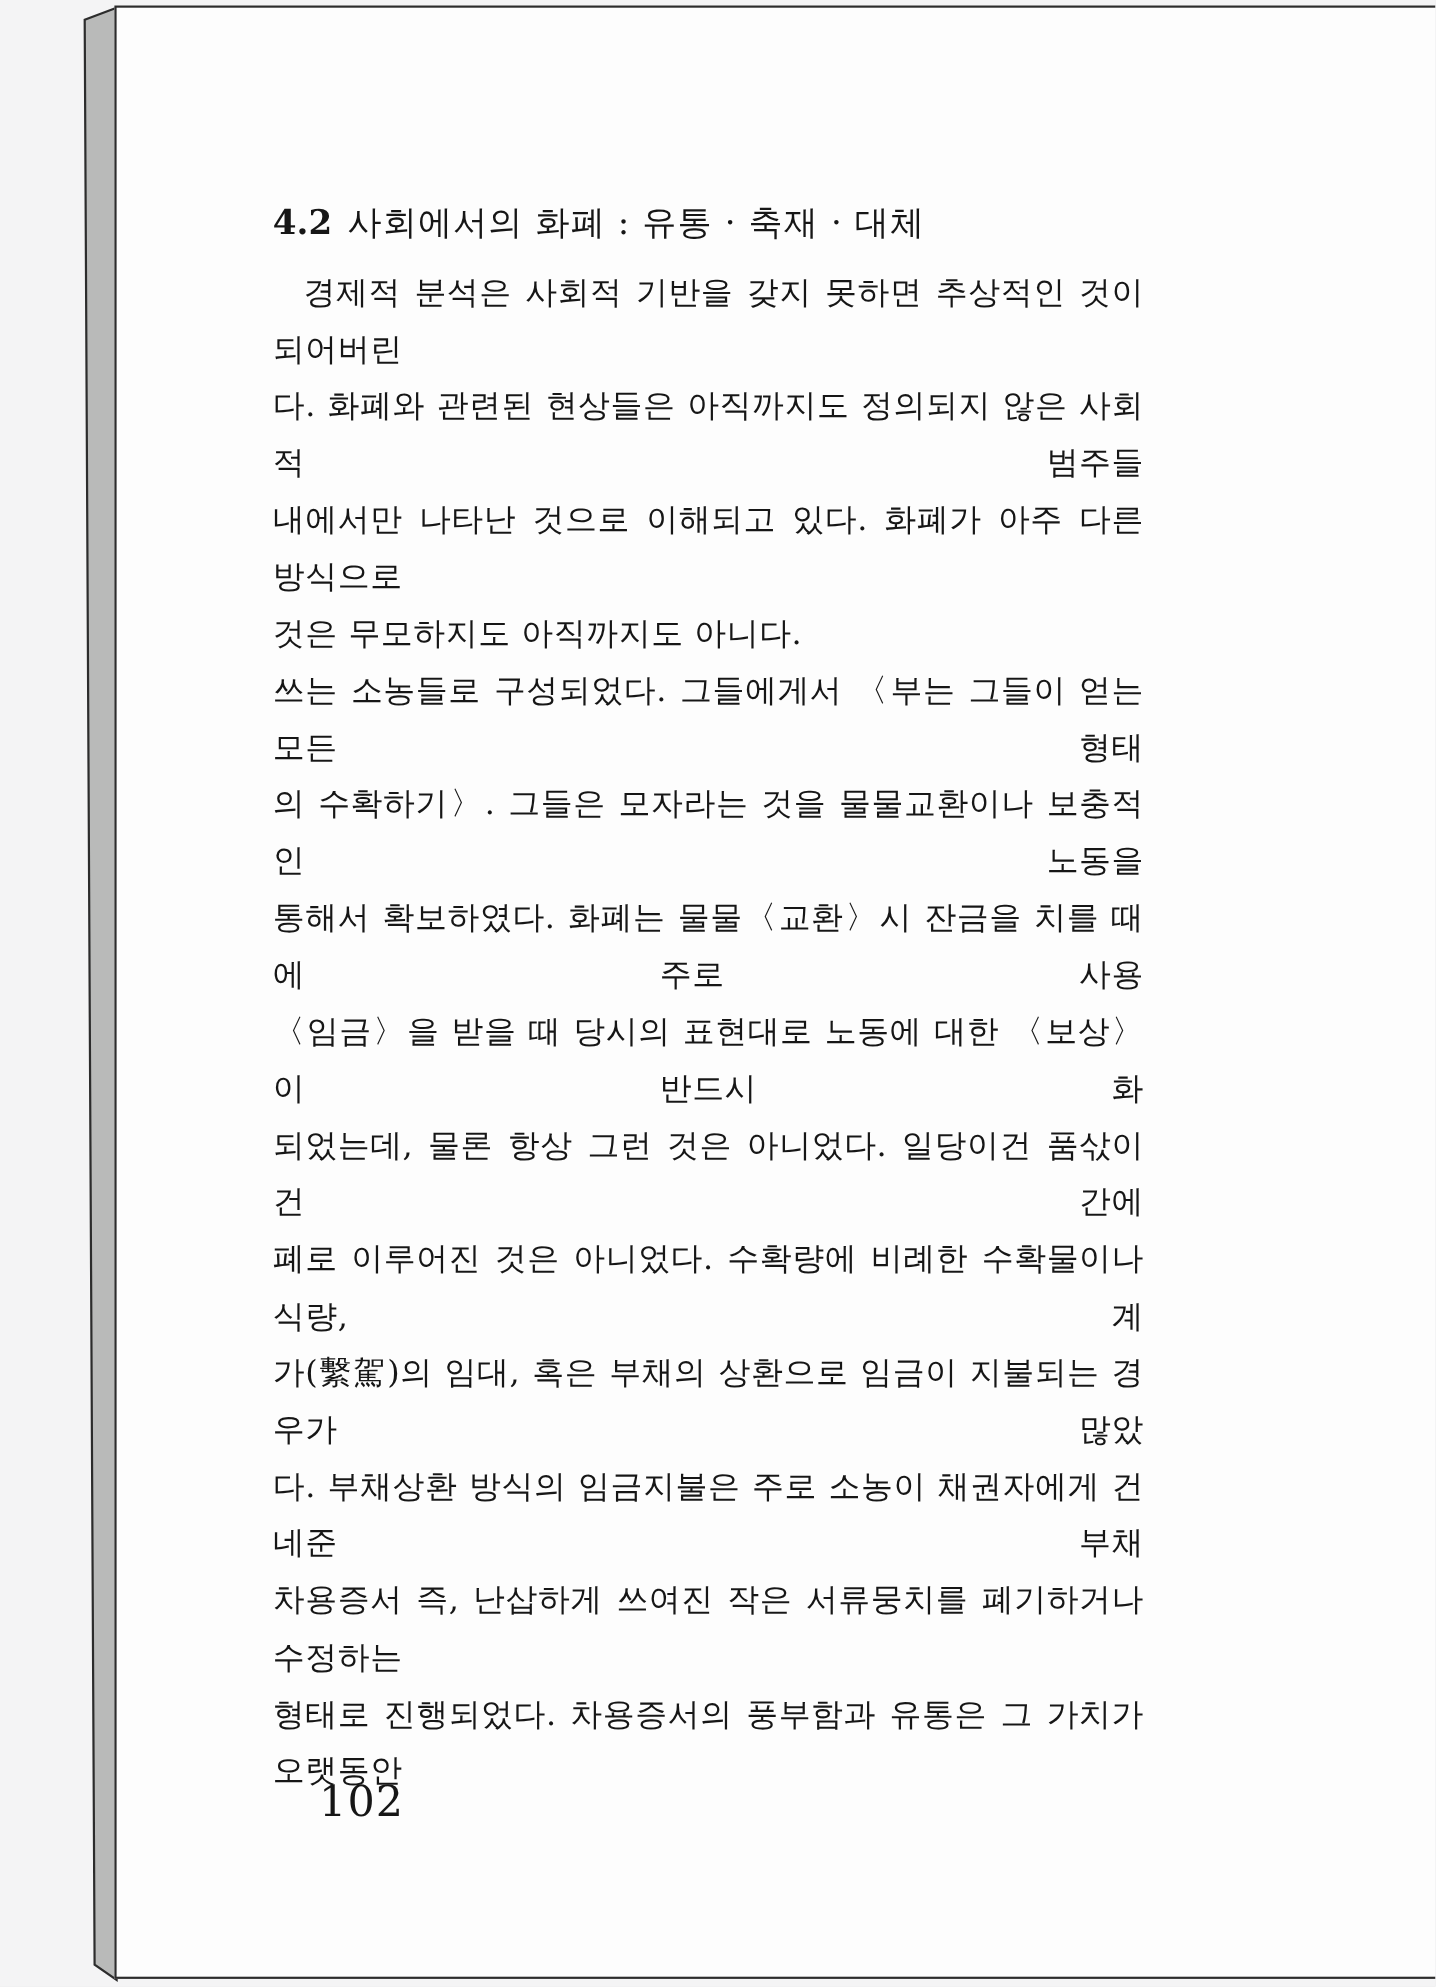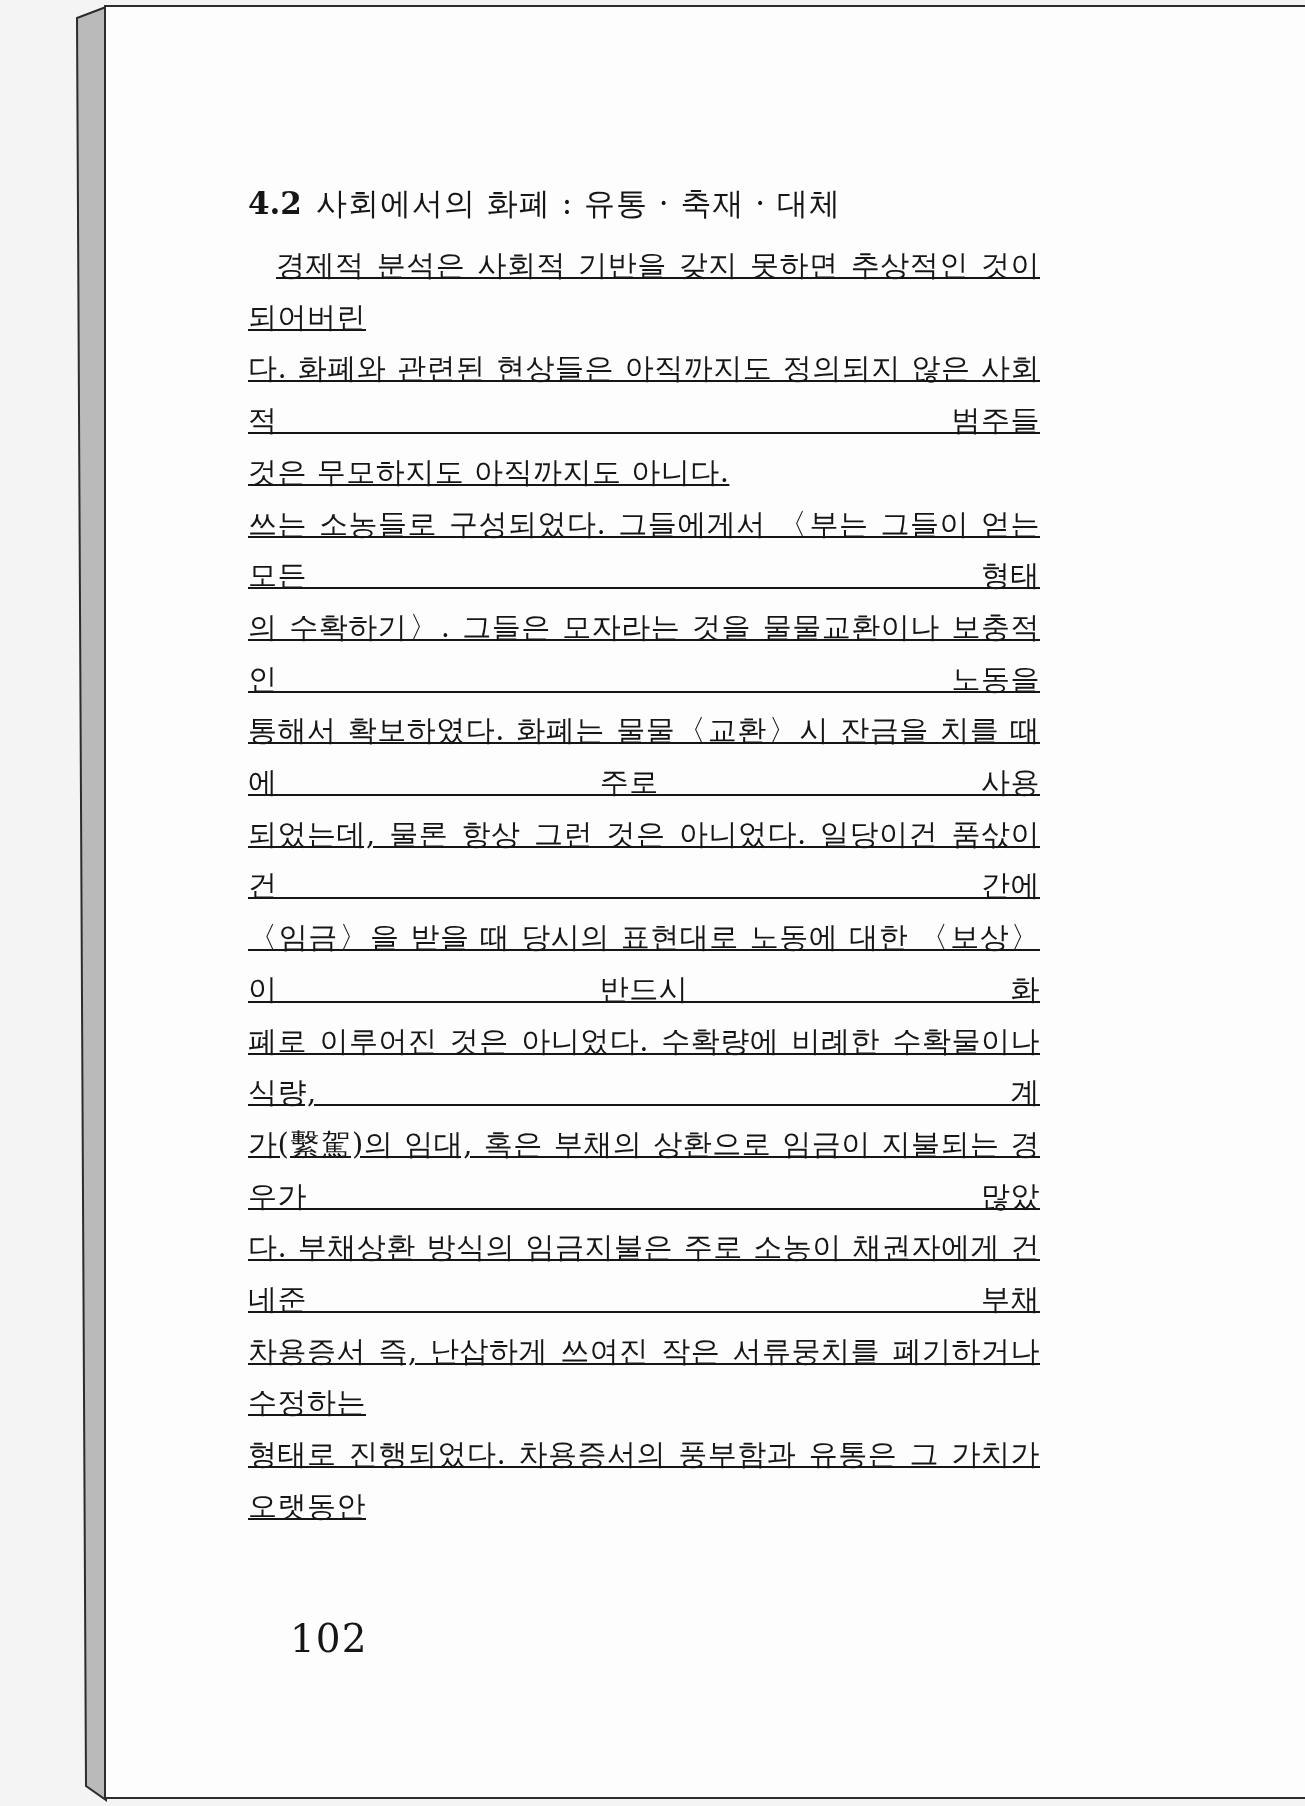--- a/index.html
+++ b/index.html
@@ -35,21 +35,20 @@
     width:792px;
     font-size:29px;
     line-height:51.7px;
     letter-spacing:0.5px;
   }
   .para{margin:0;}
   .line{
     text-align:justify;
     text-align-last:justify;
     white-space:normal;
-    text-decoration:underline;
   }
   .line.no-just{text-align-last:left;}
   .line.indent{text-indent:28px;}
   .page-number{
     position:absolute;
     left:184px;top:1615px;
     font-size:39px;
     line-height:34px;
     letter-spacing:1px;
   }
@@ -66,28 +65,29 @@
   <div class="page">
 
     <div class="heading">
       <span class="num">4.2</span><span>사회에서의 화폐 : 유통 · 축재 · 대체</span>
     </div>
 
     <div class="body-text" id="body-text">
         <div class="para">
           <div class="line indent">경제적 분석은 사회적 기반을 갖지 못하면 추상적인 것이 되어버린</div>
           <div class="line">다. 화폐와 관련된 현상들은 아직까지도 정의되지 않은 사회적 범주들</div>
+          <div class="line">내에서만 나타난 것으로 이해되고 있다. 화폐가 아주 다른 방식으로</div>
           <div class="line no-just">것은 무모하지도 아직까지도 아니다.</div>
         </div>
         <div class="para">
           <div class="line">쓰는 소농들로 구성되었다. 그들에게서 〈부는 그들이 얻는 모든 형태</div>
           <div class="line">의 수확하기〉. 그들은 모자라는 것을 물물교환이나 보충적인 노동을</div>
           <div class="line">통해서 확보하였다. 화폐는 물물〈교환〉시 잔금을 치를 때에 주로 사용</div>
+          <div class="line">〈임금〉을 받을 때 당시의 표현대로 노동에 대한 〈보상〉이 반드시 화</div>
           <div class="line">되었는데, 물론 항상 그런 것은 아니었다. 일당이건 품삯이건 간에</div>
-          <div class="line">〈임금〉을 받을 때 당시의 표현대로 노동에 대한 〈보상〉이 반드시 화</div>
           <div class="line">폐로 이루어진 것은 아니었다. 수확량에 비례한 수확물이나 식량, 계</div>
           <div class="line">가(繫駕)의 임대, 혹은 부채의 상환으로 임금이 지불되는 경우가 많았</div>
           <div class="line">다. 부채상환 방식의 임금지불은 주로 소농이 채권자에게 건네준 부채</div>
           <div class="line">차용증서 즉, 난삽하게 쓰여진 작은 서류뭉치를 폐기하거나 수정하는</div>
           <div class="line">형태로 진행되었다. 차용증서의 풍부함과 유통은 그 가치가 오랫동안</div>
         </div>
       </div>
 
     <div class="page-number">102</div>
 

